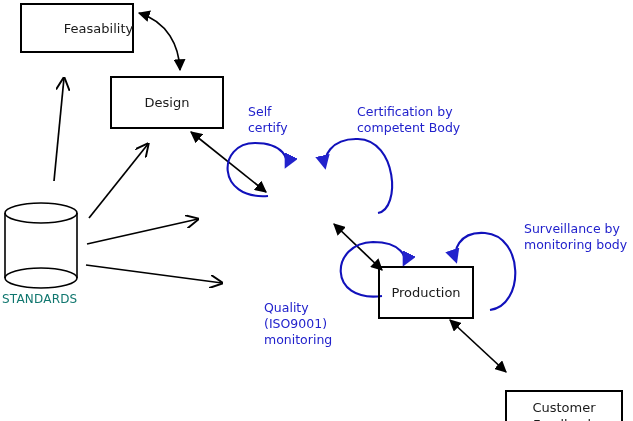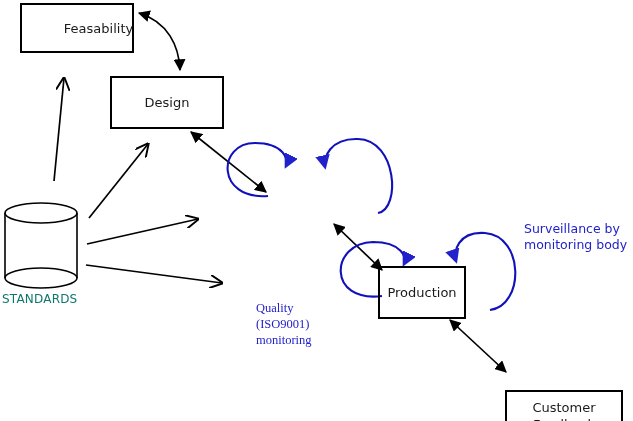--- a/index.html
+++ b/index.html
@@ -109,33 +109,37 @@
 
   <div class="node-box" style="left:20px; top:3px; width:114px; height:50px;padding-left:43px;">
     <span class="node-label">Feasability</span>
   </div>
 
   <div class="node-box" style="left:110px; top:76px; width:114px; height:53px;">
     <span class="node-label">Design</span>
   </div>
 
 
-  <div class="node-box" style="left:378px; top:266px; width:88px; height:53px;">
+  <div class="node-box" style="left:378px; top:266px; width:96px; height:53px;">
     <span class="node-label">Production</span>
   </div>
 
   <div class="node-box" style="left:505px; top:364px; width:118px; height:52px;margin-top:26px;">
     <span class="node-label">Customer
 Feedback</span>
   </div>
 
   <span class="store-label" style="left:2px; top:292px;">STANDARDS</span>
 
+  <span class="annot" style="left:248px; top:104px;">Self
+certify</span>
 
+  <span class="annot" style="left:357px; top:104px;">Certification by
+competent Body</span>
 
   <span class="annot" style="left:524px; top:221px;">Surveillance by
 monitoring body</span>
 
-  <span class="annot" style="left:256px; top:300px;font-family:Liberation Serif, serif;">Quality
+  <span class="annot" style="left:264px; top:300px;">Quality
 (ISO9001)
 monitoring</span>
 
 </div>
 
 </body></html>

